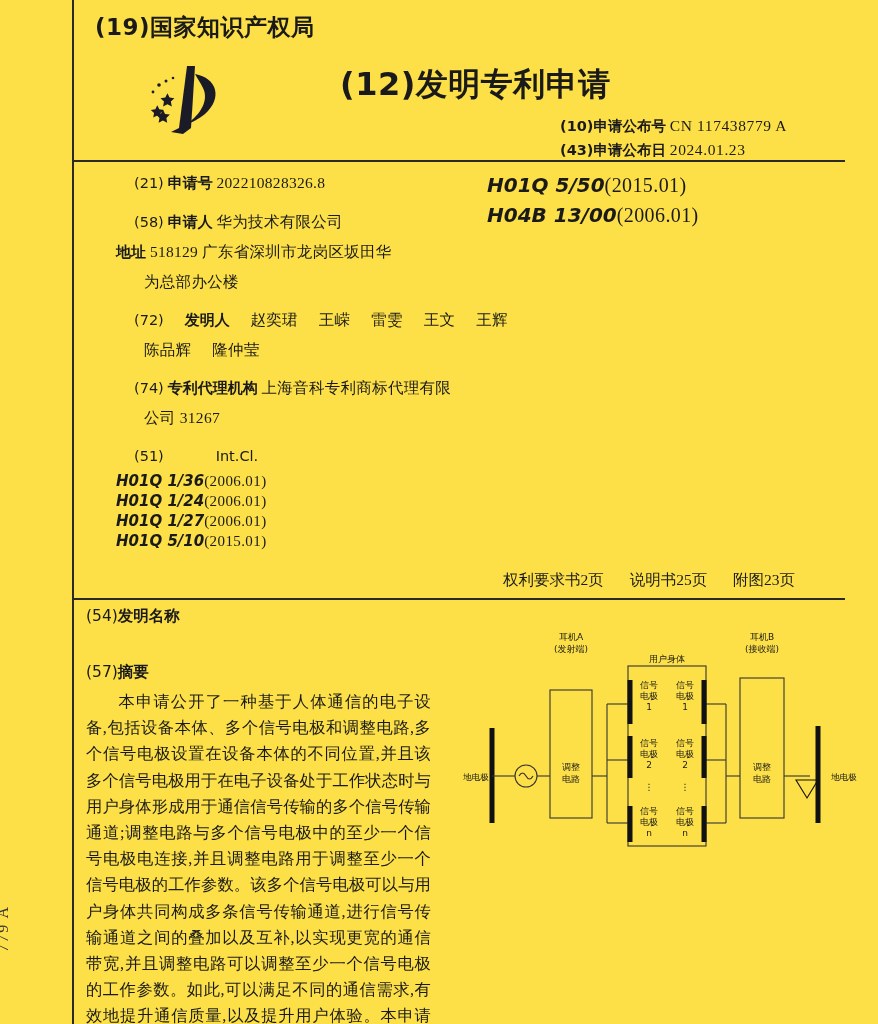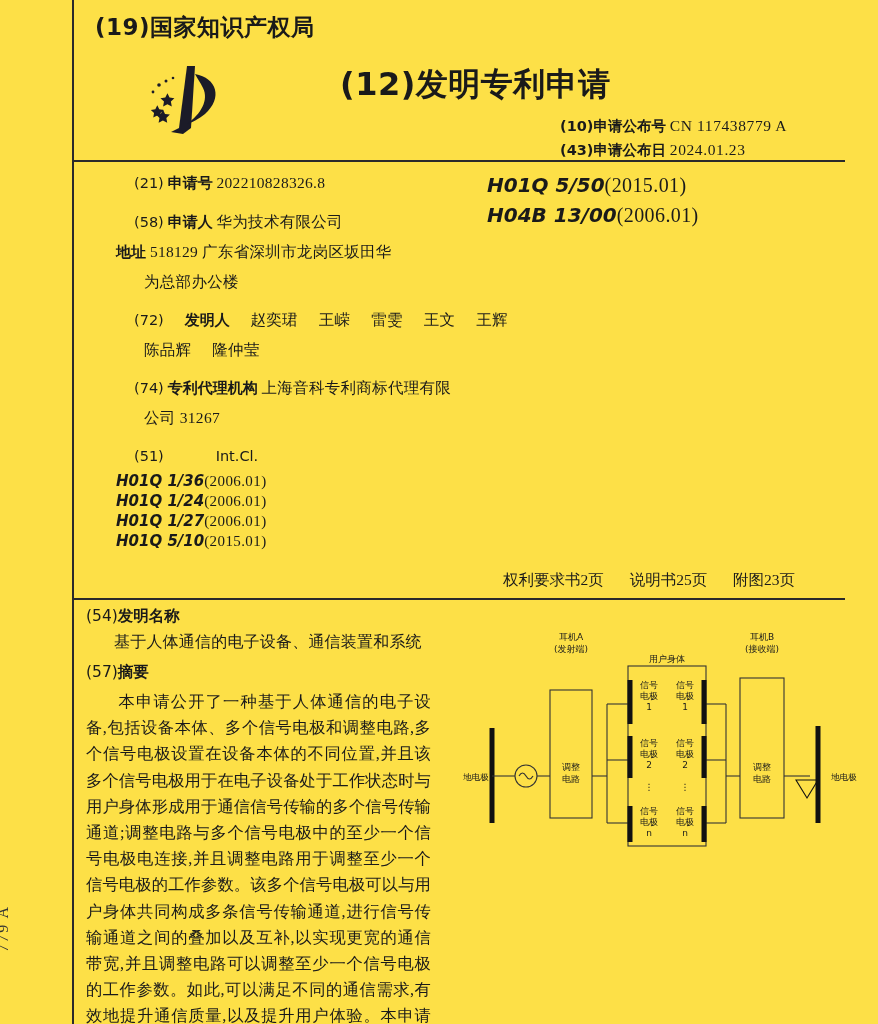--- a/index.html
+++ b/index.html
@@ -327,21 +327,20 @@
   <div class="page-counts">
     <span>权利要求书2页</span>
     <span>说明书25页</span>
     <span>附图23页</span>
   </div>
 
   <div class="sec" id="title-sec">
     <div class="sec-head">
       <span>(54)</span><span class="lbl">发明名称</span>
     </div>
-    <div class="inv-title">基于人体通信的电子设备、通信装置和系统</div>
   </div>
 
   <div class="sec" id="abs-sec">
     <div class="sec-head">
       <span>(57)</span><span class="lbl">摘要</span>
     </div>
     <div class="abstract-text">本申请公开了一种基于人体通信的电子设备,包括设备本体、多个信号电极和调整电路,多个信号电极设置在设备本体的不同位置,并且该多个信号电极用于在电子设备处于工作状态时与用户身体形成用于通信信号传输的多个信号传输通道;调整电路与多个信号电极中的至少一个信号电极电连接,并且调整电路用于调整至少一个信号电极的工作参数。该多个信号电极可以与用户身体共同构成多条信号传输通道,进行信号传输通道之间的叠加以及互补,以实现更宽的通信带宽,并且调整电路可以调整至少一个信号电极的工作参数。如此,可以满足不同的通信需求,有效地提升通信质量,以及提升用户体验。本申请还公开了一种通信装置和系统。</div>
   </div>
 
   <div class="margin-num">779 A</div>

